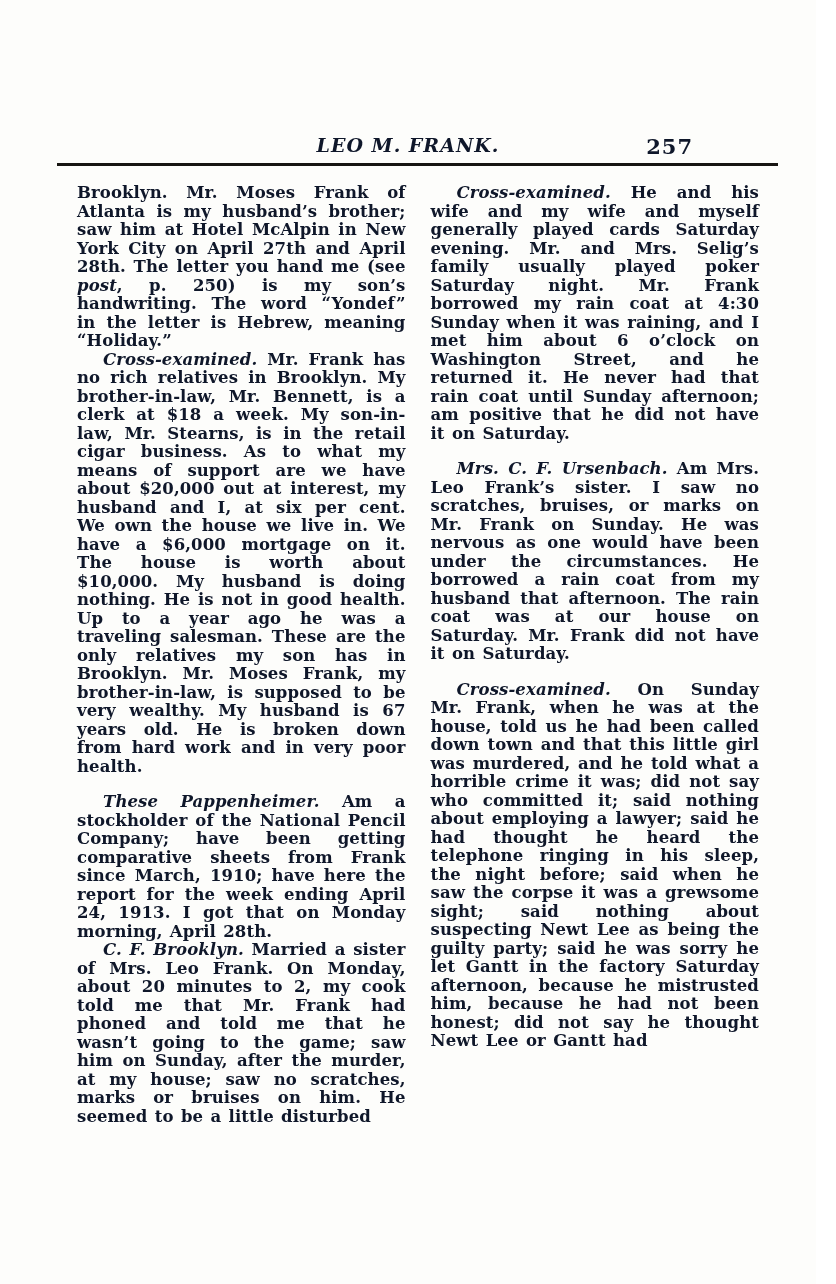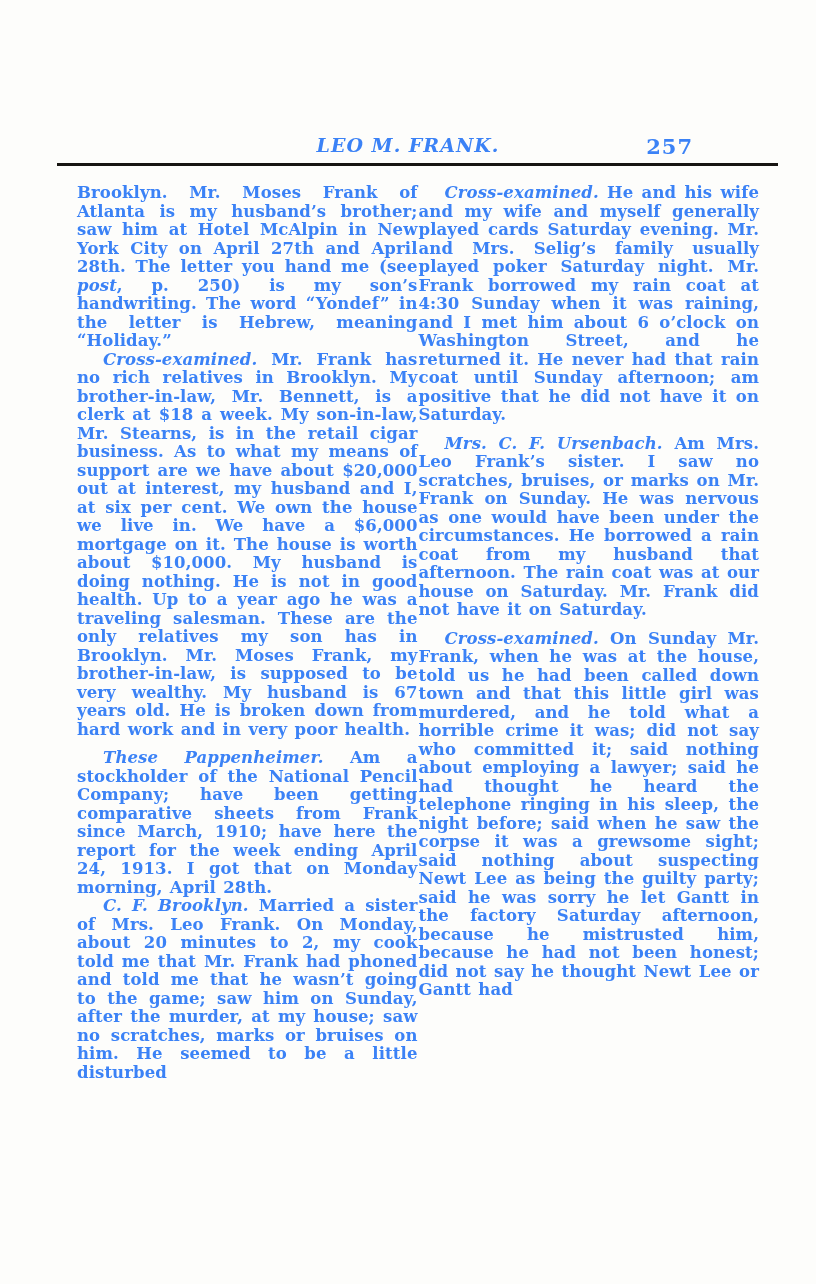--- a/index.html
+++ b/index.html
@@ -1,53 +1,53 @@
 <!DOCTYPE html>
 <html><head>
 <meta charset="utf-8">
 <style>
   html,body{margin:0;padding:0;background:#ffffff;}
   .page{
     position:relative;
     width:816px;height:1284px;
     background:#fdfdfb;
     font-family:"DejaVu Serif","Liberation Serif",serif;
-    color:#3b82f6;
+    color:#0f172a;
     overflow:hidden;
   }
   .running-title{
     position:absolute;top:134px;left:0;width:100%;
     text-align:center;
     font-style:italic;font-weight:bold;
     font-size:19px;letter-spacing:1px;
   }
   .page-number{
     position:absolute;top:134px;right:123px;
     font-size:21px;font-weight:bold;letter-spacing:1px;
   }
   .head-rule{
     position:absolute;top:163px;left:57px;width:721px;height:3px;
     background:#171512;
   }
   .columns{
     position:absolute;top:184px;left:77px;width:682px;
-    display:flex;gap:1px;
+    display:flex;gap:25px;
   }
   .col{
     flex:1;min-width:0;
     text-align:justify;
     font-size:16.5px;
     line-height:18.5px;
     font-weight:bold;
     word-spacing:1.5px;
     letter-spacing:0.1px;
   }
   .para{margin:0;}
   .para.indent{text-indent:26px;}
-  .para.gap-above{margin-top:10px;}
+  .para.gap-above{margin-top:17px;}
   .em{font-style:italic;}
 </style>
 </head>
 <body>
 
 <div class="page">
 
   <div class="running-title">LEO M. FRANK.</div>
 
   <div class="page-number">257</div>

